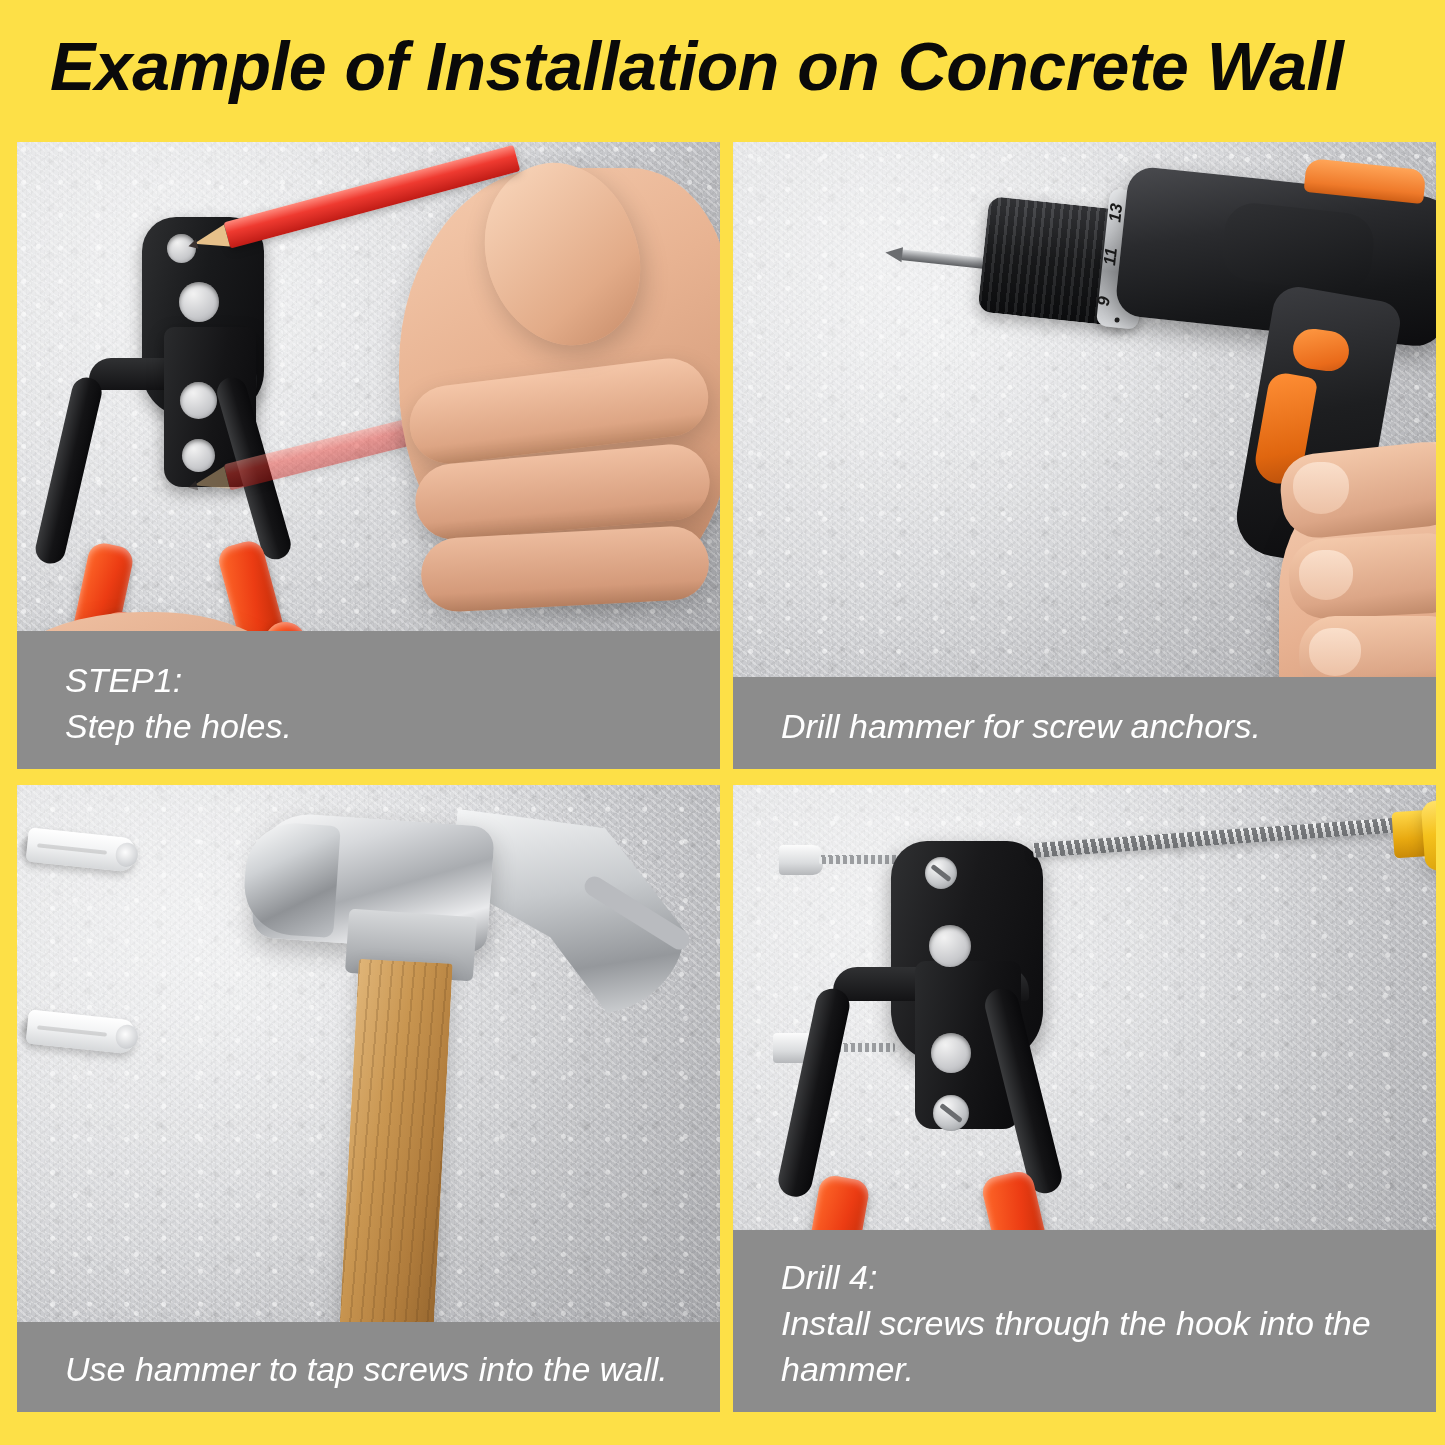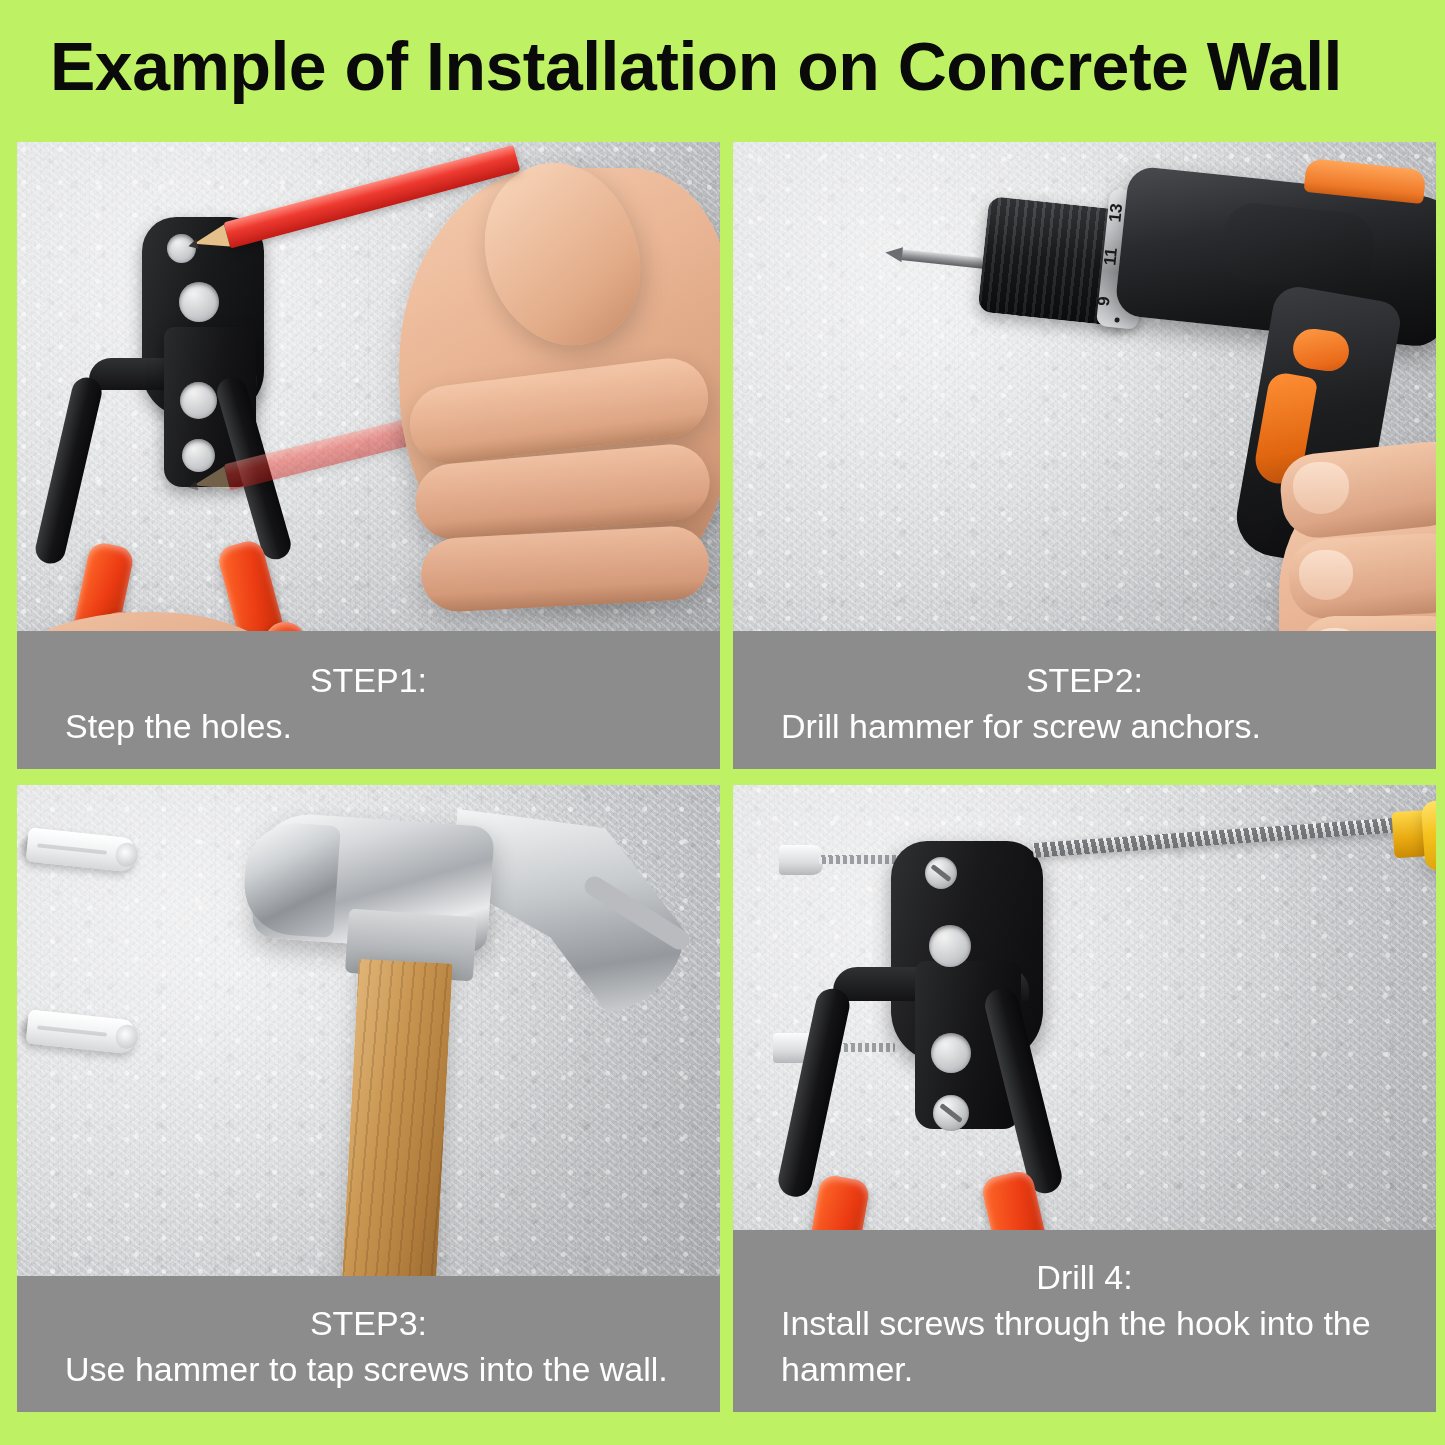--- a/index.html
+++ b/index.html
@@ -3,21 +3,21 @@
 <meta charset="utf-8">
 <title>Example of Installation on Concrete Wall</title>
 <style>
   html,body{margin:0;padding:0;}
   body{
     width:1445px;height:1445px;
     background:#f3f4f7;
     font-family:"Liberation Sans","DejaVu Sans",sans-serif;
     overflow:hidden;
   }
-  .page{position:relative;width:1445px;height:1445px;background:#bef264;}
+  .page{position:relative;width:1445px;height:1445px;background:#fde047;font-style:italic;}
 
   
   .title{
     position:absolute;left:50px;top:28px;width:1360px;
     font-size:69px;line-height:78px;font-weight:bold;
     letter-spacing:-0.5px;color:#0a0a0a;
     transform:scaleX(0.985);transform-origin:left center;
     white-space:nowrap;
   }
 
@@ -63,21 +63,21 @@
 
   
   .caption{
     position:absolute;left:0;right:0;bottom:0;
     background:#8c8c8c;color:#ffffff;
     padding:26px 48px 20px 48px;
     font-size:34px;line-height:46px;
     box-sizing:border-box;
   }
   .caption.tall{padding-top:24px;}
-  .cap-label{display:block;text-align:center;}
+  .cap-label{display:block;}
   .cap-text{display:block;}
 
   
   .hook-plate{
     position:absolute;background:#1b1b1d;
     box-shadow:0 6px 16px rgba(0,0,0,.35);
   }
   .p1 .plate-top{
     left:125px;top:75px;width:122px;height:200px;
     border-radius:34px 34px 46px 46px;
@@ -486,21 +486,20 @@
         <div class="fing f1"></div>
         <div class="nail n1"></div>
         <div class="fing f2"></div>
         <div class="nail n2"></div>
         <div class="fing f3"></div>
         <div class="nail n3"></div>
         <div class="fing f4"></div>
       </div>
 
       <div class="caption">
-        <span class="cap-label">STEP2:</span>
         <span class="cap-text">Drill hammer for screw anchors.</span>
       </div>
     </div>
 
     <div class="panel p3">
       <div class="photo">
         <div class="wall w3"></div>
         <div class="wall-shade"></div>
 
         <div class="hole-shadow hs1"></div>
@@ -510,21 +509,20 @@
 
         <div class="hammer-claw"></div>
         <div class="claw-gap"></div>
         <div class="hammer-head"></div>
         <div class="hammer-face"></div>
         <div class="hammer-neck"></div>
         <div class="handle"></div>
       </div>
 
       <div class="caption tall">
-        <span class="cap-label">STEP3:</span>
         <span class="cap-text">Use hammer to tap screws into the wall.</span>
       </div>
     </div>
 
     <div class="panel p4">
       <div class="photo">
         <div class="wall w4"></div>
         <div class="wall-shade"></div>
 
         <div class="wall-anchor wa1"></div>

